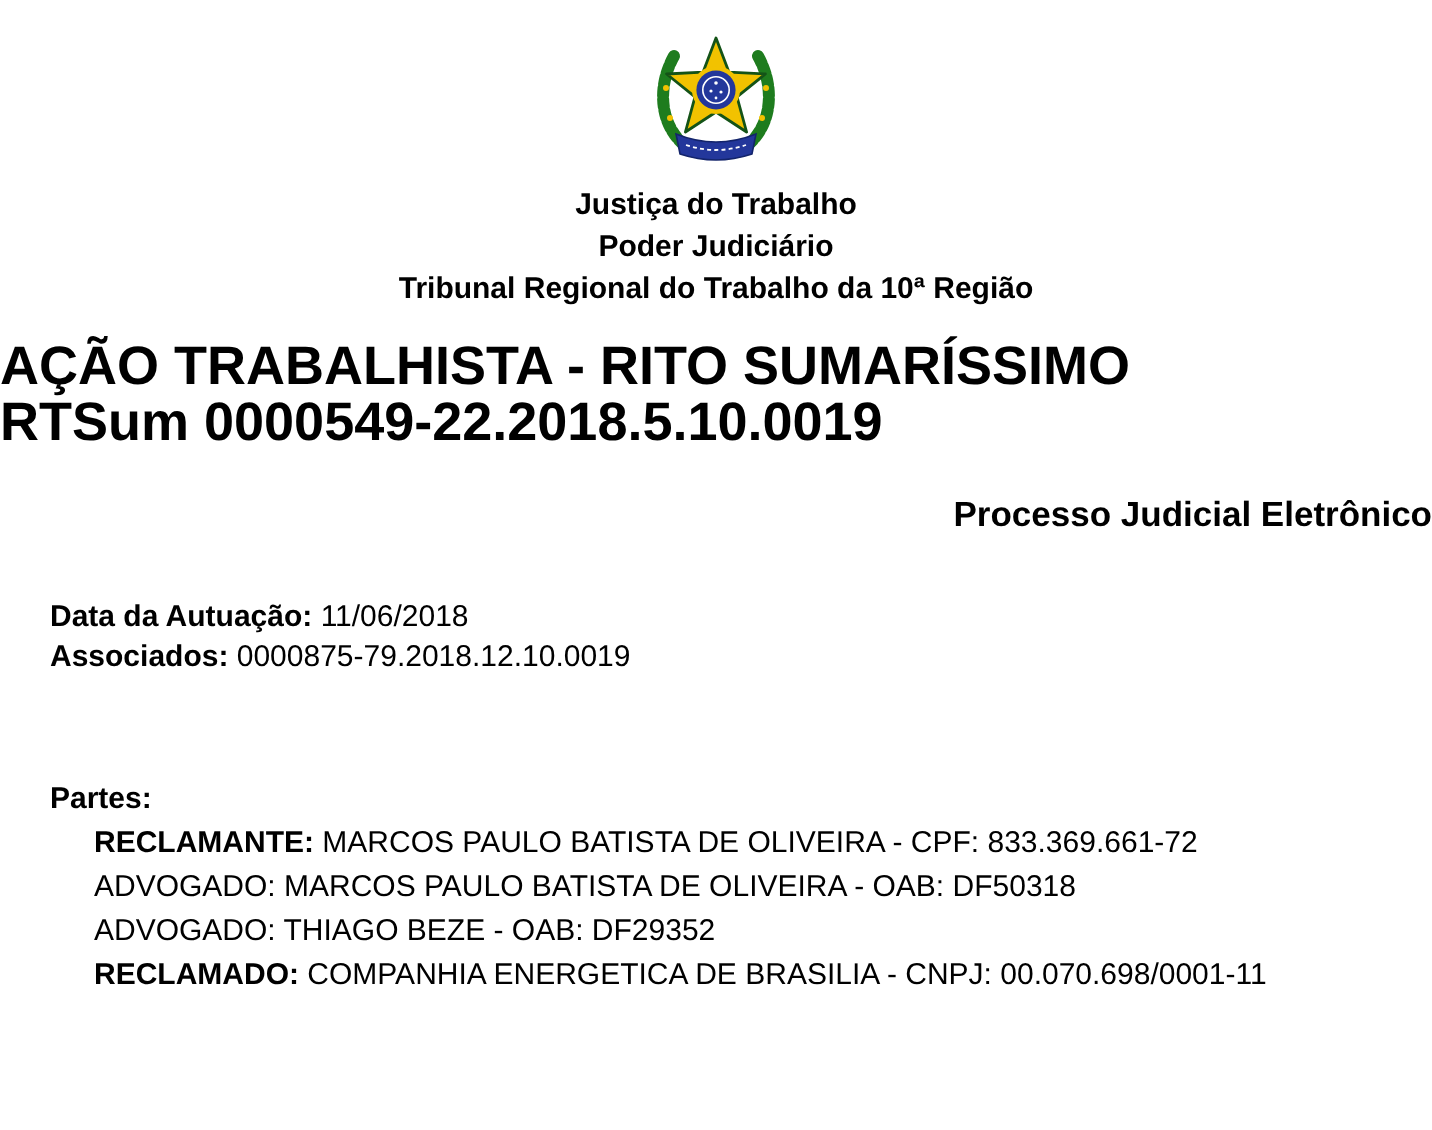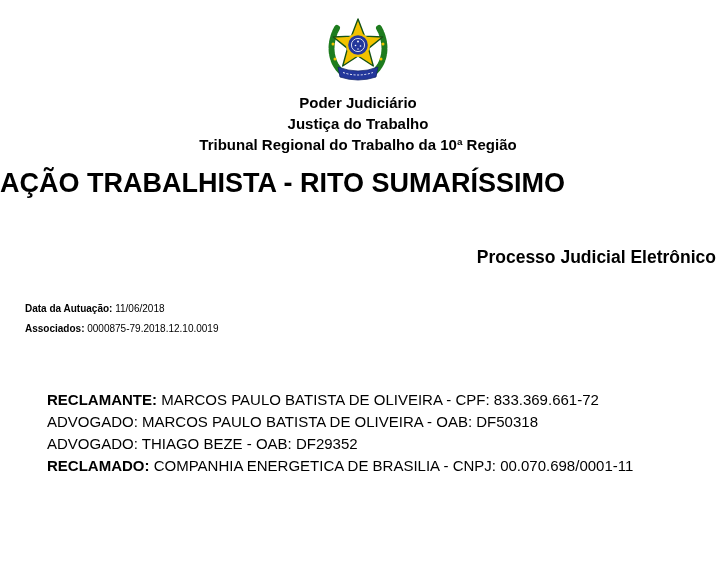--- a/index.html
+++ b/index.html
@@ -36,21 +36,21 @@
   .subtitle {
     position: absolute;
     top: 247px; left: 0; right: 0;
     text-align: right;
     font-weight: bold;
     font-size: 17.5px;
   }
   .meta {
     position: absolute;
     top: 299px; left: 25px; right: 15px;
-    font-size: 10px;
+    font-size: 15px;
     line-height: 20px;
   }
   .parties {
     position: absolute;
     top: 389px; left: 25px; right: 10px;
     font-size: 15px;
     line-height: 22px;
   }
   .parties-heading { font-weight: bold; }
   .party-row { padding-left: 22px; white-space: nowrap; }
@@ -80,37 +80,39 @@
       <circle cx="29.5" cy="28.5" r="0.8" fill="var(--emblem-white)"></circle>
       <circle cx="34.5" cy="29" r="0.8" fill="var(--emblem-white)"></circle>
       <circle cx="32" cy="32" r="0.7" fill="var(--emblem-white)"></circle>
 
       <path d="M12 50 Q32 58 52 50 L50 60 Q32 66 14 60 Z" fill="var(--emblem-blue)" stroke="#13246b" stroke-width="0.8"></path>
       <path d="M17 55.5 Q32 60.5 47 55.5" fill="none" stroke="var(--emblem-white)" stroke-width="0.9" stroke-dasharray="2 1.6"></path>
     </svg>
   </div>
 
   <div class="court-header">
+    <div>Justiça do Trabalho</div>
     <div>Poder Judiciário</div>
-    <div>Justiça do Trabalho</div>
     <div>Tribunal Regional do Trabalho da 10ª Região</div>
   </div>
 
   <div class="case-title">
     <div>AÇÃO TRABALHISTA - RITO SUMARÍSSIMO</div>
+    <div>RTSum 0000549-22.2018.5.10.0019</div>
   </div>
 
   <div class="subtitle">Processo Judicial Eletrônico</div>
 
   <div class="meta" id="meta">
       <div class="meta-row"><span class="bold">Data da Autuação:</span> <span>11/06/2018</span></div>
       <div class="meta-row"><span class="bold">Associados:</span> <span>0000875-79.2018.12.10.0019</span></div>
     </div>
 
   <div class="parties">
+    <div class="parties-heading">Partes:</div>
     <div id="parties-list">
         <div class="party-row"><span class="bold">RECLAMANTE:</span> <span>MARCOS PAULO BATISTA DE OLIVEIRA - CPF: 833.369.661-72</span></div>
         <div class="party-row"><span>ADVOGADO: MARCOS PAULO BATISTA DE OLIVEIRA - OAB: DF50318</span></div>
         <div class="party-row"><span>ADVOGADO: THIAGO BEZE - OAB: DF29352</span></div>
         <div class="party-row"><span class="bold">RECLAMADO:</span> <span>COMPANHIA ENERGETICA DE BRASILIA - CNPJ: 00.070.698/0001-11</span></div>
       </div>
   </div>
 
 </div>
 

